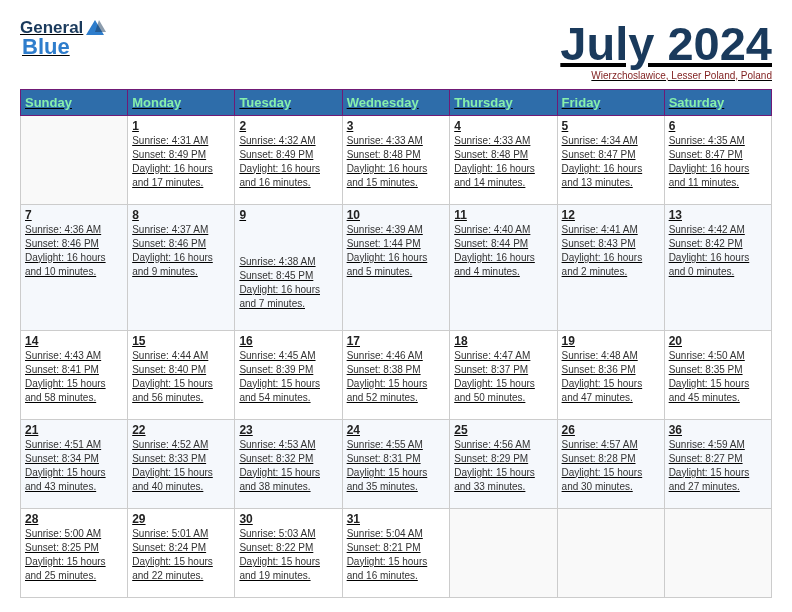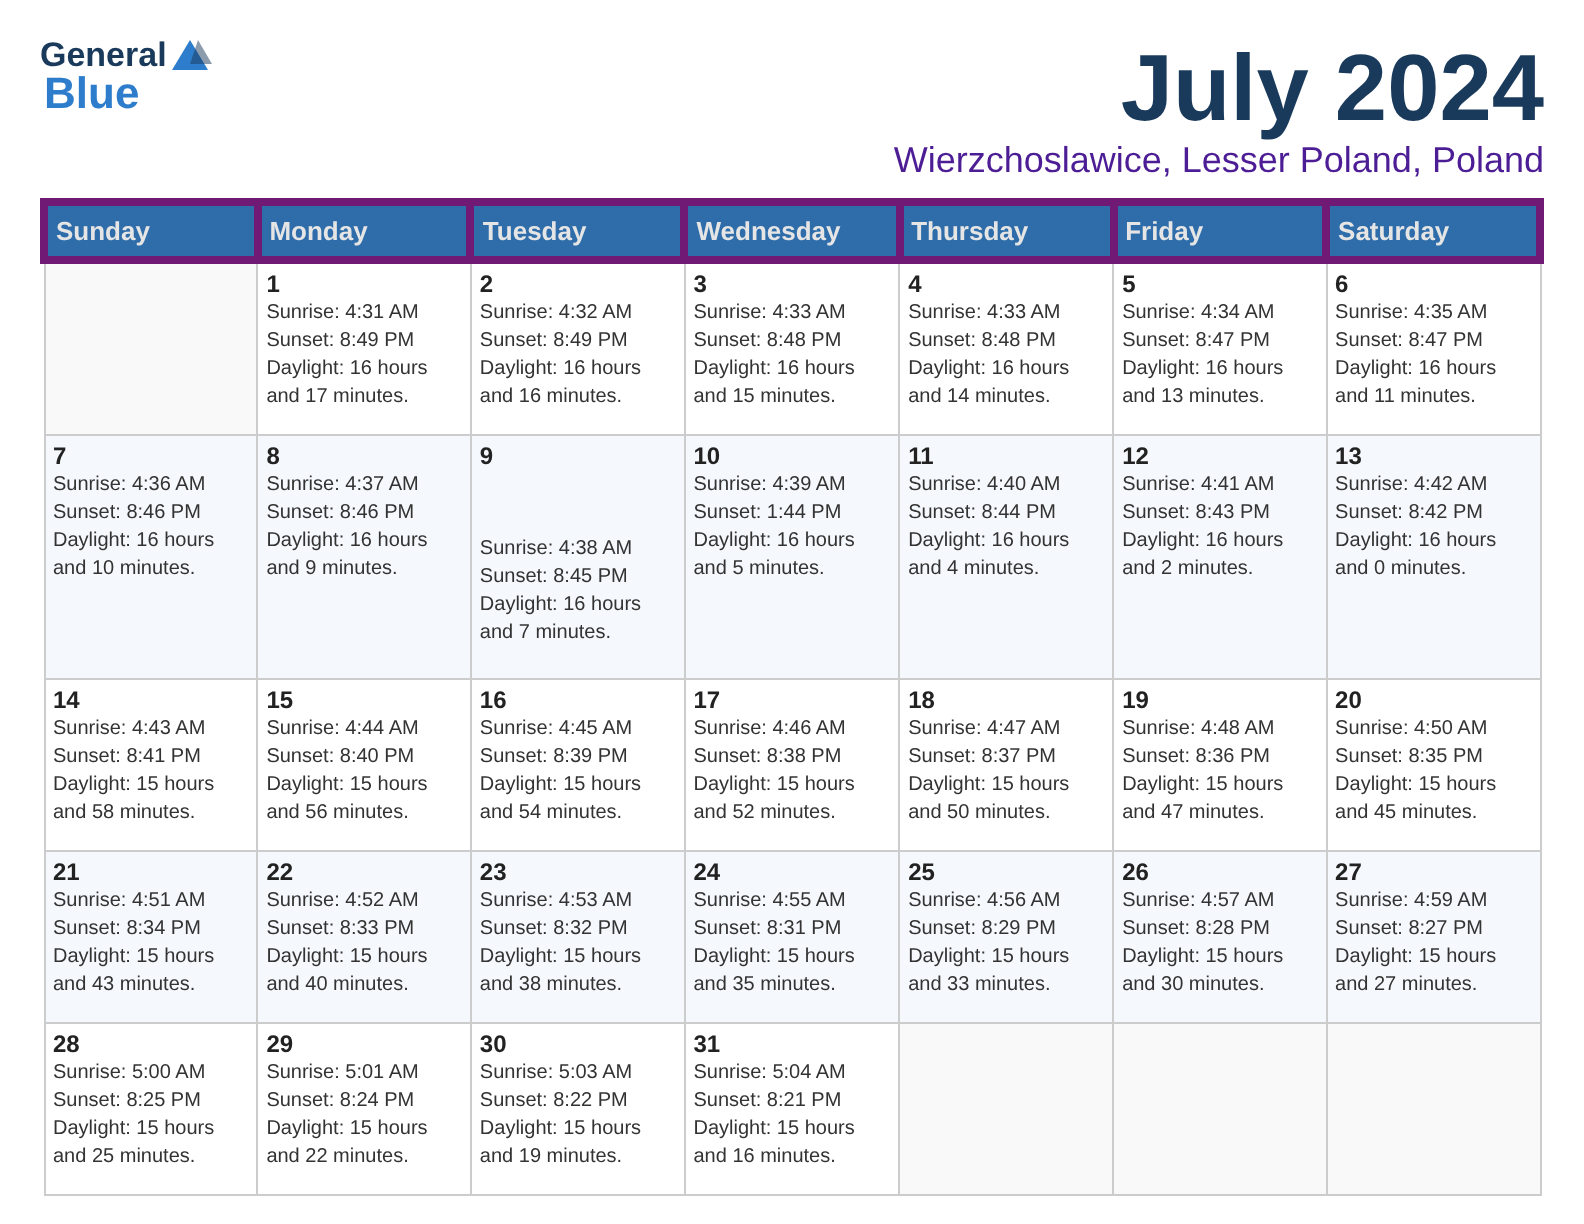--- a/index.html
+++ b/index.html
@@ -9,20 +9,21 @@
       width: 792px;
       height: 612px;
       overflow: hidden;
     }
     .page {
       width: 792px;
       height: 612px;
       padding: 18px 20px 14px 20px;
       display: flex;
       flex-direction: column;
+      text-decoration: underline;
     }
     .header {
       display: flex;
       justify-content: space-between;
       align-items: flex-start;
       margin-bottom: 8px;
     }
     .logo {
       display: flex;
       flex-direction: column;
@@ -38,38 +39,38 @@
     .title-block {
       text-align: right;
     }
     .month-title {
       font-size: 47px;
       font-weight: bold;
       color: #1a3a5c;
       line-height: 1.1;
     }
     .location {
-      font-size: 18px;
-      color: #4c1d95;
+      font-size: 10px;
+      color: #7f1d1d;
       font-weight: normal;
     }
     .calendar {
       width: 100%;
       border-collapse: collapse;
       flex: 1;
       font-size: 11px;
     }
     .calendar thead tr th {
       background: #2e6daa;
-      color: #e5e5e5;
+      color: #86efac;
       padding: 5px 4px;
       text-align: left;
       font-size: 13px;
       font-weight: bold;
-      border: 4px solid #701a75;
+      border: 1px solid #701a75;
     }
     .calendar tbody tr td {
       border: 1px solid #ccc;
       vertical-align: top;
       padding: 3px 4px;
       width: 108px;
       background: #fff;
       min-height: 75px;
     }
     .calendar tbody tr:nth-child(even) td {
@@ -311,21 +312,21 @@
 and 33 minutes.</div>
           </td>
           <td>
             <span class="day-number">26</span>
             <div class="day-info" style="white-space: pre-line;">Sunrise: 4:57 AM
 Sunset: 8:28 PM
 Daylight: 15 hours
 and 30 minutes.</div>
           </td>
           <td>
-            <span class="day-number">27</span>
+            <span class="day-number">36</span>
             <div class="day-info" style="white-space: pre-line;">Sunrise: 4:59 AM
 Sunset: 8:27 PM
 Daylight: 15 hours
 and 27 minutes.</div>
           </td>
         </tr>
         <tr>
           <td>
             <span class="day-number">28</span>
             <div class="day-info" style="white-space: pre-line;">Sunrise: 5:00 AM

